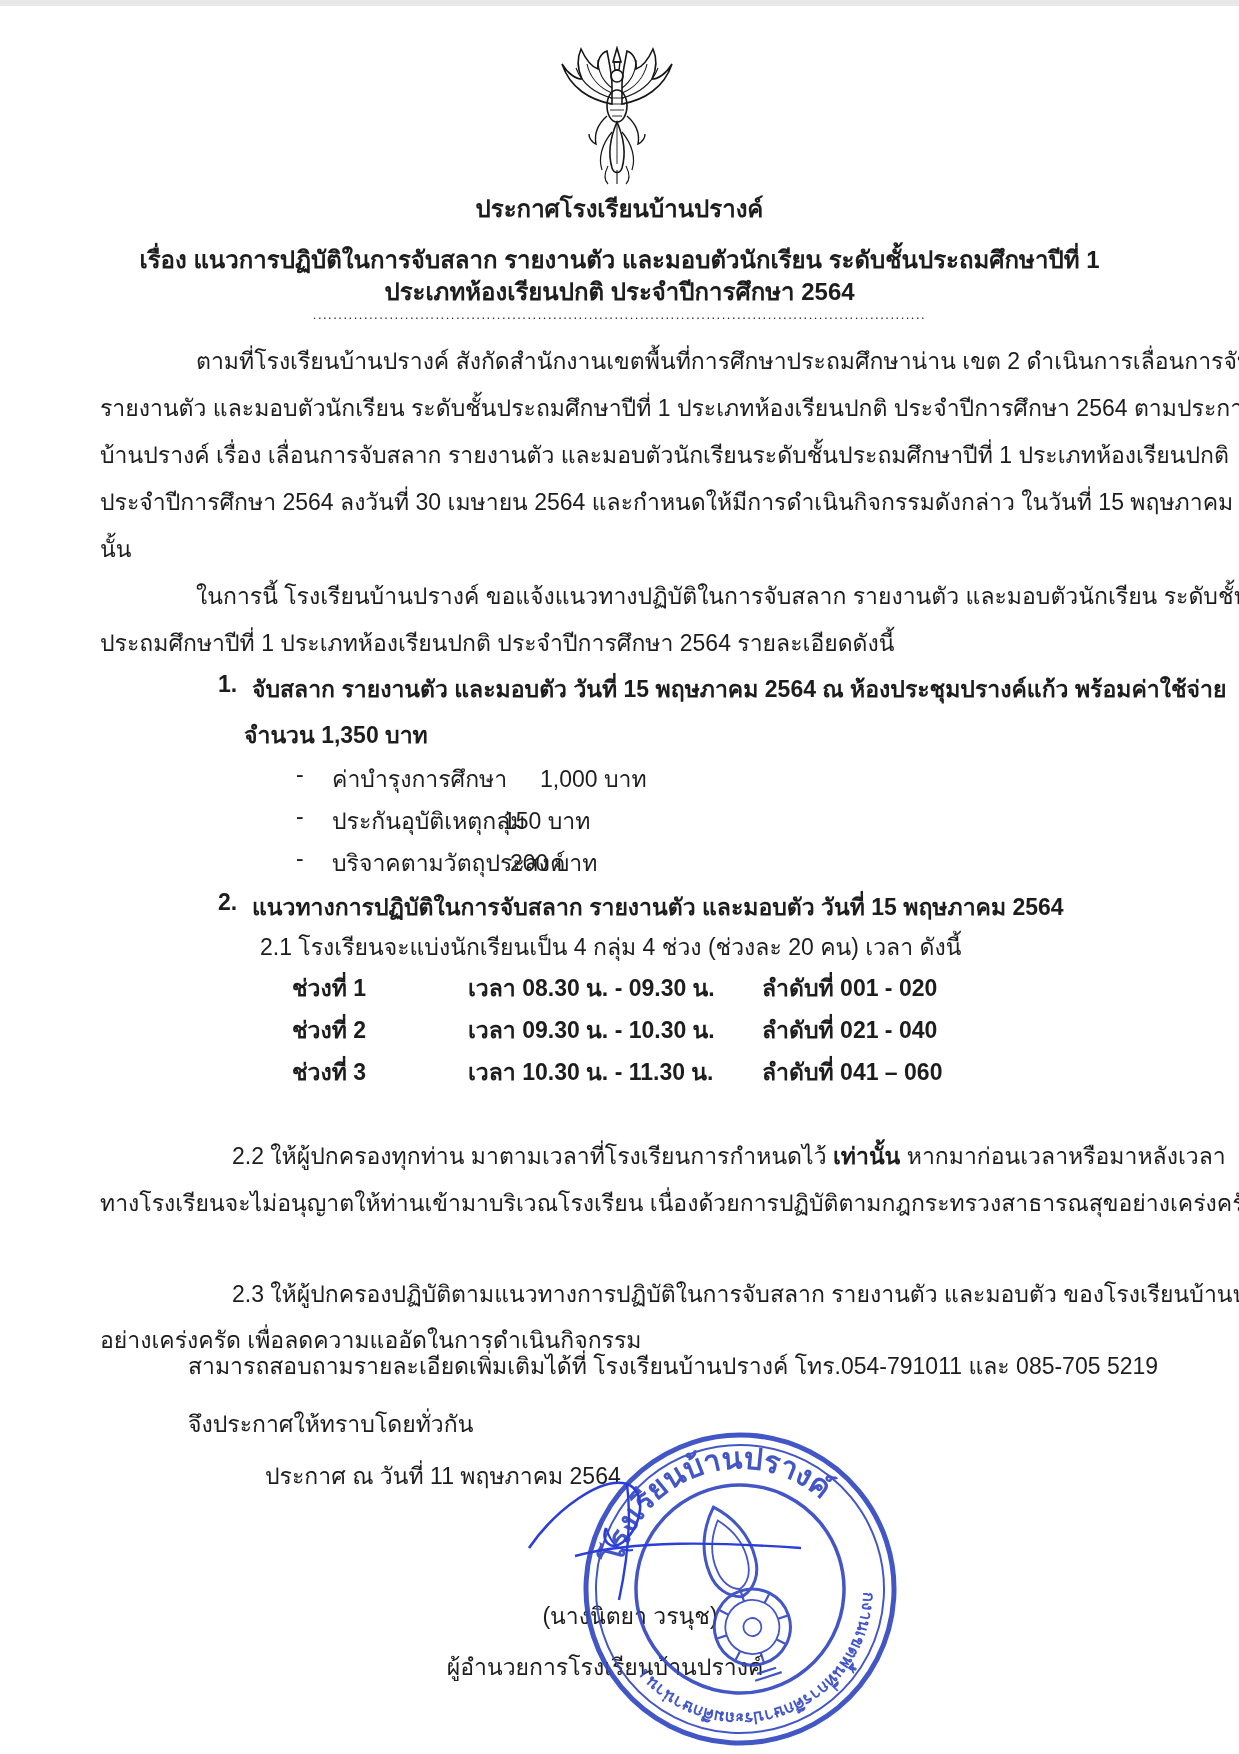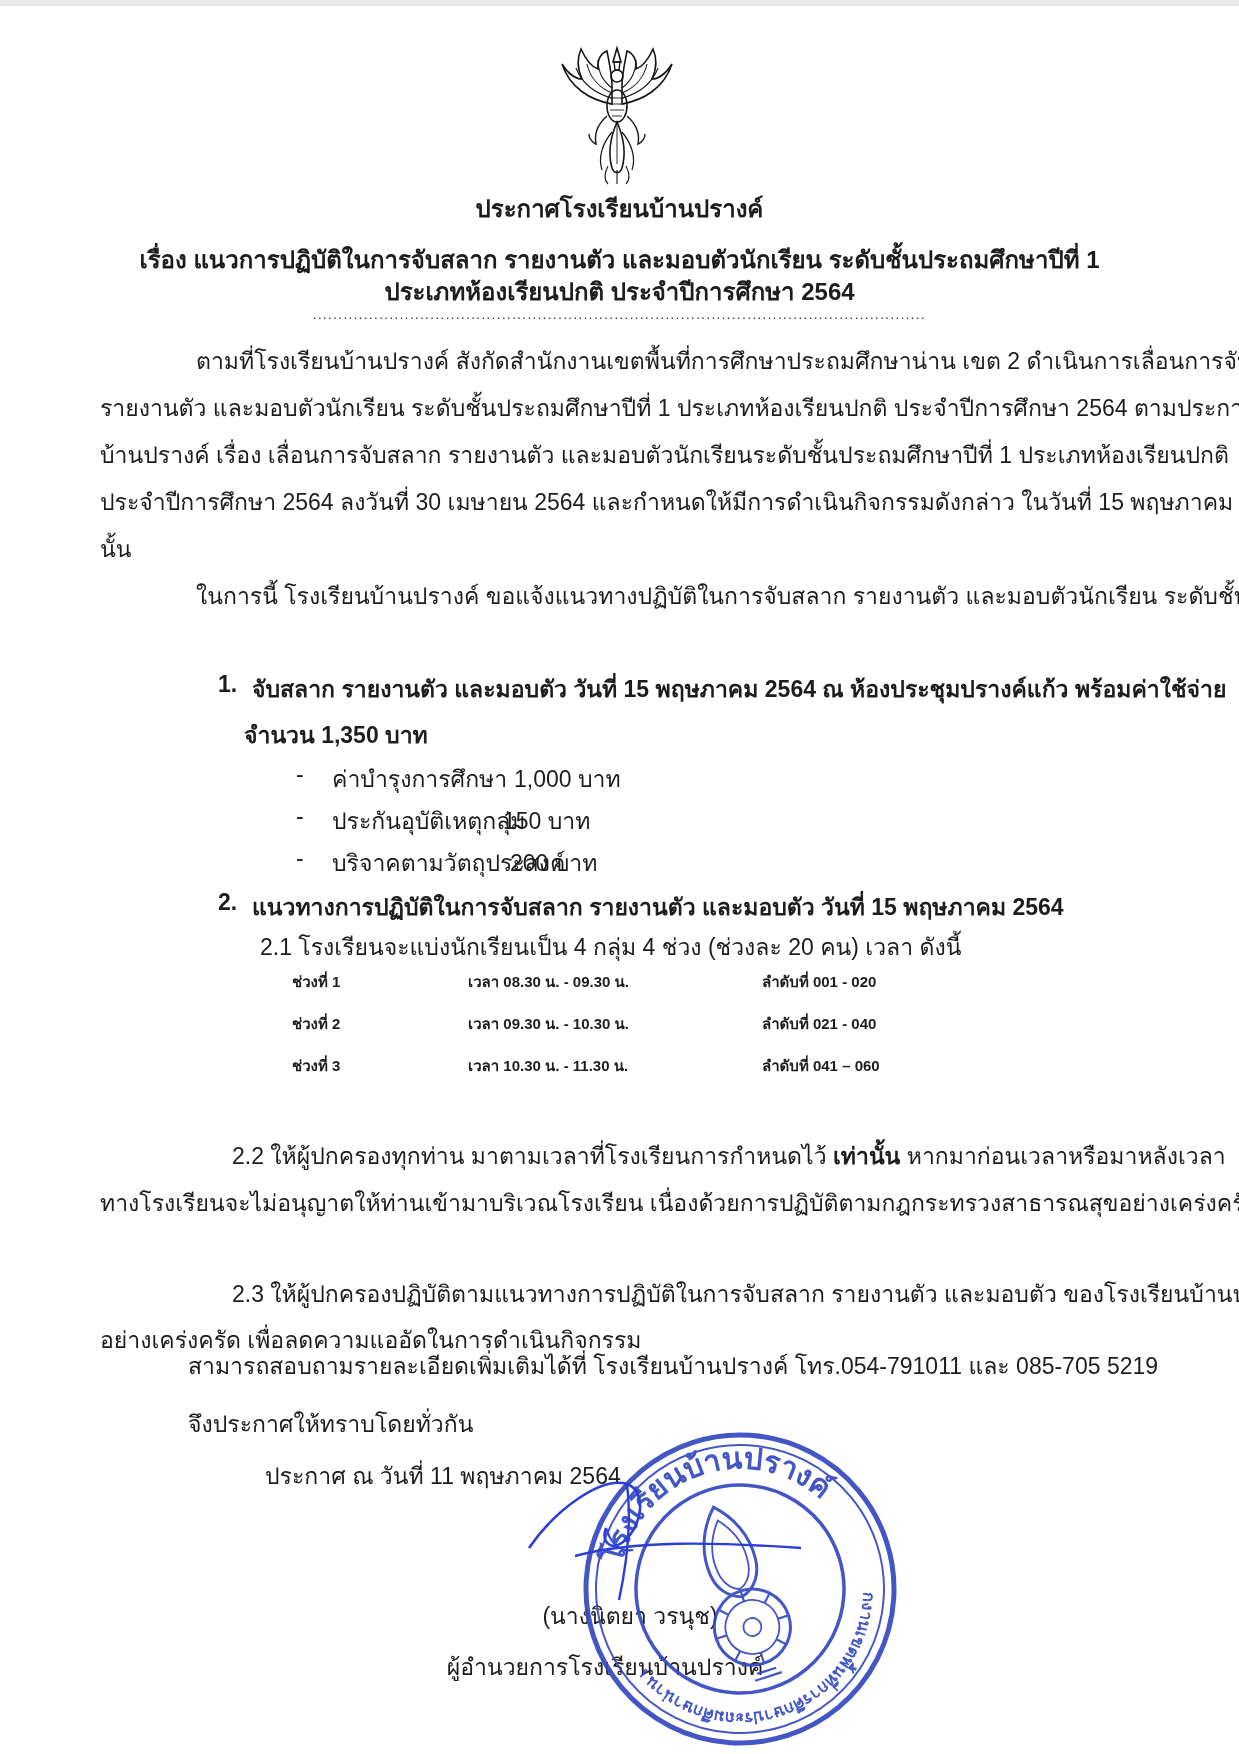--- a/index.html
+++ b/index.html
@@ -13,25 +13,25 @@
     overflow:hidden;
   }
   .abs{position:absolute;white-space:nowrap;}
   .center{left:0;width:1239px;text-align:center;}
   .t{font-size:24px;font-weight:700;}
   .body{font-size:23px;font-weight:400;}
   .bold{font-size:23px;font-weight:700;}
   .dots{font-size:13px;letter-spacing:1.5px;color:#2a2a2a;}
   .em-u{font-weight:700;}
   .row{position:absolute;left:0;width:1239px;height:34px;}
-  .row>span{position:absolute;white-space:nowrap;font-size:15px;font-weight:700;}
+  .row>span{position:absolute;white-space:nowrap;font-size:23px;font-weight:700;}
   .c-slot{left:292px;} .c-time{left:468px;} .c-order{left:762px;}
   .fee-row{position:absolute;left:0;width:1239px;height:34px;}
   .fee-row>span{position:absolute;white-space:nowrap;font-size:23px;font-weight:400;}
-  .f-dash{left:296px;} .f-label{left:332px;} .f-amount{left:514px;}
+  .f-dash{left:296px;} .f-label{left:332px;} .f-amount{left:540px;}
   svg{display:block;}
   .stamp-wrap{position:absolute;left:575px;top:1418px;width:330px;height:330px;
     transform:rotate(-18deg);opacity:0.92;z-index:5;}
   .sig-wrap{position:absolute;left:515px;top:1446px;width:300px;height:170px;z-index:6;}
 </style>
 </head>
 <body>
 
 <div class="page">
 
@@ -75,20 +75,21 @@
   <div class="abs center t" style="top:266px;">ประเภทห้องเรียนปกติ ประจำปีการศึกษา 2564</div>
   <div class="abs center dots" style="top:301px;">........................................................................................................................</div>
 
   <div class="abs body" style="left:196px;top:337px;">ตามที่โรงเรียนบ้านปรางค์ สังกัดสำนักงานเขตพื้นที่การศึกษาประถมศึกษาน่าน เขต 2 ดำเนินการเลื่อนการจับสลาก</div>
   <div class="abs body" style="left:100px;top:384px;">รายงานตัว และมอบตัวนักเรียน ระดับชั้นประถมศึกษาปีที่ 1 ประเภทห้องเรียนปกติ ประจำปีการศึกษา 2564 ตามประกาศโรงเรียน</div>
   <div class="abs body" style="left:100px;top:431px;">บ้านปรางค์ เรื่อง เลื่อนการจับสลาก รายงานตัว และมอบตัวนักเรียนระดับชั้นประถมศึกษาปีที่ 1 ประเภทห้องเรียนปกติ</div>
   <div class="abs body" style="left:100px;top:478px;">ประจำปีการศึกษา 2564 ลงวันที่ 30 เมษายน 2564  และกำหนดให้มีการดำเนินกิจกรรมดังกล่าว ในวันที่ 15 พฤษภาคม 2564</div>
   <div class="abs body" style="left:100px;top:525px;">นั้น</div>
 
   <div class="abs body" style="left:196px;top:572px;">ในการนี้ โรงเรียนบ้านปรางค์ ขอแจ้งแนวทางปฏิบัติในการจับสลาก รายงานตัว และมอบตัวนักเรียน ระดับชั้น</div>
+  <div class="abs body" style="left:100px;top:619px;">ประถมศึกษาปีที่ 1 ประเภทห้องเรียนปกติ ประจำปีการศึกษา 2564  รายละเอียดดังนี้</div>
 
   <div class="abs bold" style="left:218px;top:665px;">1.</div>
   <div class="abs bold" style="left:252px;top:665px;">จับสลาก  รายงานตัว และมอบตัว วันที่  15  พฤษภาคม 2564  ณ ห้องประชุมปรางค์แก้ว  พร้อมค่าใช้จ่าย</div>
   <div class="abs bold" style="left:244px;top:711px;">จำนวน 1,350 บาท</div>
 
   <div class="fee-row" style="top:755px;">
     <span class="f-dash">-</span>
     <span class="f-label">ค่าบำรุงการศึกษา</span>
     <span class="f-amount">1,000 บาท</span>
   </div>

